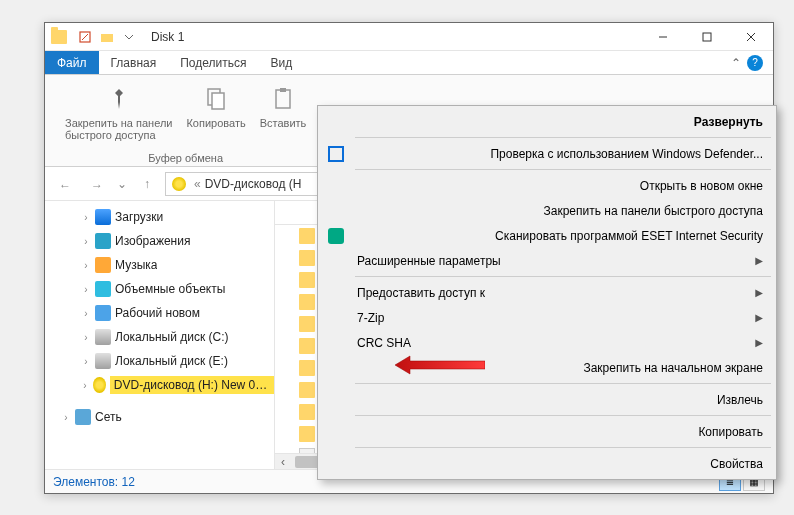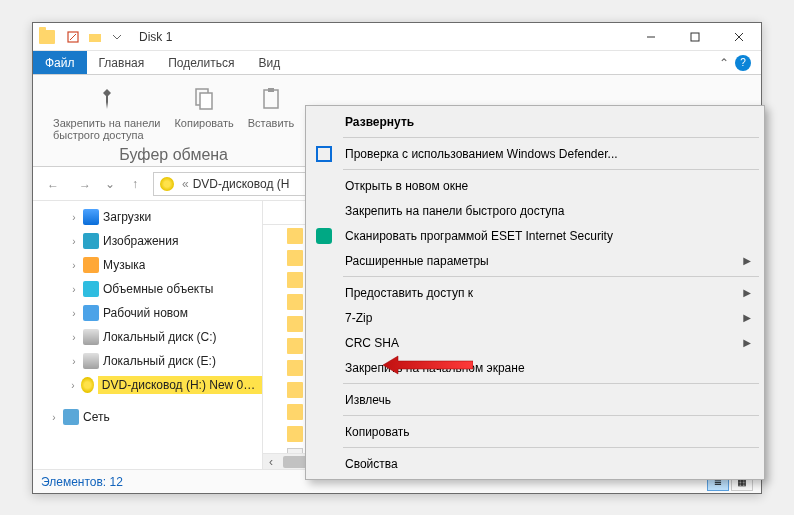--- a/index.html
+++ b/index.html
@@ -1,17 +1,17 @@
 <!DOCTYPE html>
 <html><head>
 <meta charset="utf-8">
 <style>
 * { margin: 0; padding: 0; box-sizing: border-box; font-family: 'Segoe UI', Tahoma, sans-serif; font-size: 12px; }
 body { width: 794px; height: 515px; background: #f0f0f0; position: relative; overflow: hidden; }
-.window { position: absolute; left: 32px; top: 22px; width: 730px; height: 472px; background: #fff; border: 1px solid #6a6a6a; box-shadow: 0 2px 10px rgba(0,0,0,0.2); }
+.window { position: absolute; left: 44px; top: 22px; width: 730px; height: 472px; background: #fff; border: 1px solid #6a6a6a; box-shadow: 0 2px 10px rgba(0,0,0,0.2); }
 
 
 .titlebar { height: 28px; display: flex; align-items: center; background: #fff; border-bottom: 1px solid #e5e5e5; }
 .titlebar .icon-folder { width: 16px; height: 14px; background: #ffd66b; margin-left: 6px; border-radius: 1px; position: relative; }
 .titlebar .icon-folder:before { content: ''; position: absolute; top: -3px; left: 0; width: 7px; height: 4px; background: #ffd66b; border-radius: 1px 1px 0 0; }
 .qat { display: flex; align-items: center; gap: 6px; margin-left: 10px; }
 .qat-item { width: 16px; height: 16px; display: flex; align-items: center; justify-content: center; }
 .title-text { margin-left: 14px; color: #333; }
 .window-controls { margin-left: auto; display: flex; }
 .winctl { width: 44px; height: 28px; display: flex; align-items: center; justify-content: center; color: #333; }
@@ -24,21 +24,21 @@
 .help-caret { color: #666; }
 .help-q { width: 16px; height: 16px; border-radius: 50%; background: #0a84d8; color: #fff; display: flex; align-items: center; justify-content: center; font-size: 10px; }
 
 
 .ribbon { height: 92px; border-bottom: 1px solid #d0d0d0; background: #fafafa; display: flex; padding: 4px 8px; }
 .ribbon-group { display: flex; flex-direction: column; align-items: center; padding: 0 8px; position: relative; }
 .ribbon-buttons { display: flex; gap: 6px; align-items: flex-start; flex: 1; }
 .ribbon-btn { display: flex; flex-direction: column; align-items: center; gap: 2px; padding: 4px; }
 .ribbon-btn-icon { width: 32px; height: 32px; display: flex; align-items: center; justify-content: center; color: #666; }
 .ribbon-btn-text { text-align: left; font-size: 11px; color: #666; line-height: 1.1; }
-.ribbon-group-label { font-size: 16px; color: #666; position: absolute; bottom: -2px; left:0; right:0; text-align: center; }
+.ribbon-group-label { font-size: 11px; color: #666; position: absolute; bottom: -2px; left:0; right:0; text-align: center; }
 
 
 .addressbar { height: 34px; border-bottom: 1px solid #e5e5e5; display: flex; align-items: center; padding: 4px 6px; gap: 4px; }
 .navbtn { width: 28px; height: 24px; display: flex; align-items: center; justify-content: center; color: #888; }
 .addr-field { flex: 0 0 185px; height: 24px; border: 1px solid #ccc; display: flex; align-items: center; padding: 0 2px; }
 .addr-crumb { display: flex; align-items: center; font-size: 11px; color: #333; }
 .addr-crumb .sep { margin: 0 4px; color: #888; }
 .search-field { flex: 1; height: 24px; border: 1px solid #ccc; display: flex; align-items: center; padding: 0 6px; }
 
 
@@ -84,21 +84,21 @@
 
 
 .statusbar { height: 24px; border-top: 1px solid #e5e5e5; display: flex; align-items: center; padding: 0 8px; background: #fafafa; }
 .statusbar .status-text { color: #1163bc; }
 .statusbar .view-toggle { margin-left: auto; display: flex; gap: 2px; }
 .statusbar .view-btn { width: 22px; height: 18px; border: 1px solid #ccc; display: flex; align-items: center; justify-content: center; font-size: 10px; }
 .statusbar .view-btn.active { background: #bfe3ff; border-color: #5aa0e0; }
 
 
 .context-menu { position: absolute; left: 272px; top: 82px; width: 460px; background: #f0f0f0; border: 1px solid #b0b0b0; box-shadow: 4px 4px 8px rgba(0,0,0,0.25); padding: 3px; }
-.menu-item { height: 25px; display: flex; align-items: center; padding-left: 36px; padding-right: 10px; position: relative; }
+.menu-item { height: 25px; display: flex; align-items: center; padding-left: 36px; padding-right: 10px; position: relative; justify-content: flex-end; }
 .menu-item.bold { font-weight: 600; }
 .menu-item .mi-icon { position: absolute; left: 6px; width: 18px; height: 18px; display: flex; align-items: center; justify-content: center; }
 .menu-item .mi-sub { margin-left: auto; color: #555; font-size: 10px; }
 .menu-sep { height: 1px; background: #cdcdcd; margin: 3px 2px 3px 34px; }
 .mi-shield { width:16px; height:16px; border: 2px solid #0a6dd8; }
 .mi-green { width:16px; height:16px; background:#00a884; border-radius:3px; }
 
 
 .arrow { position: absolute; left: 350px; top: 332px; width: 90px; height: 20px; pointer-events: none; }
 .arrow svg { width: 100%; height: 100%; }

